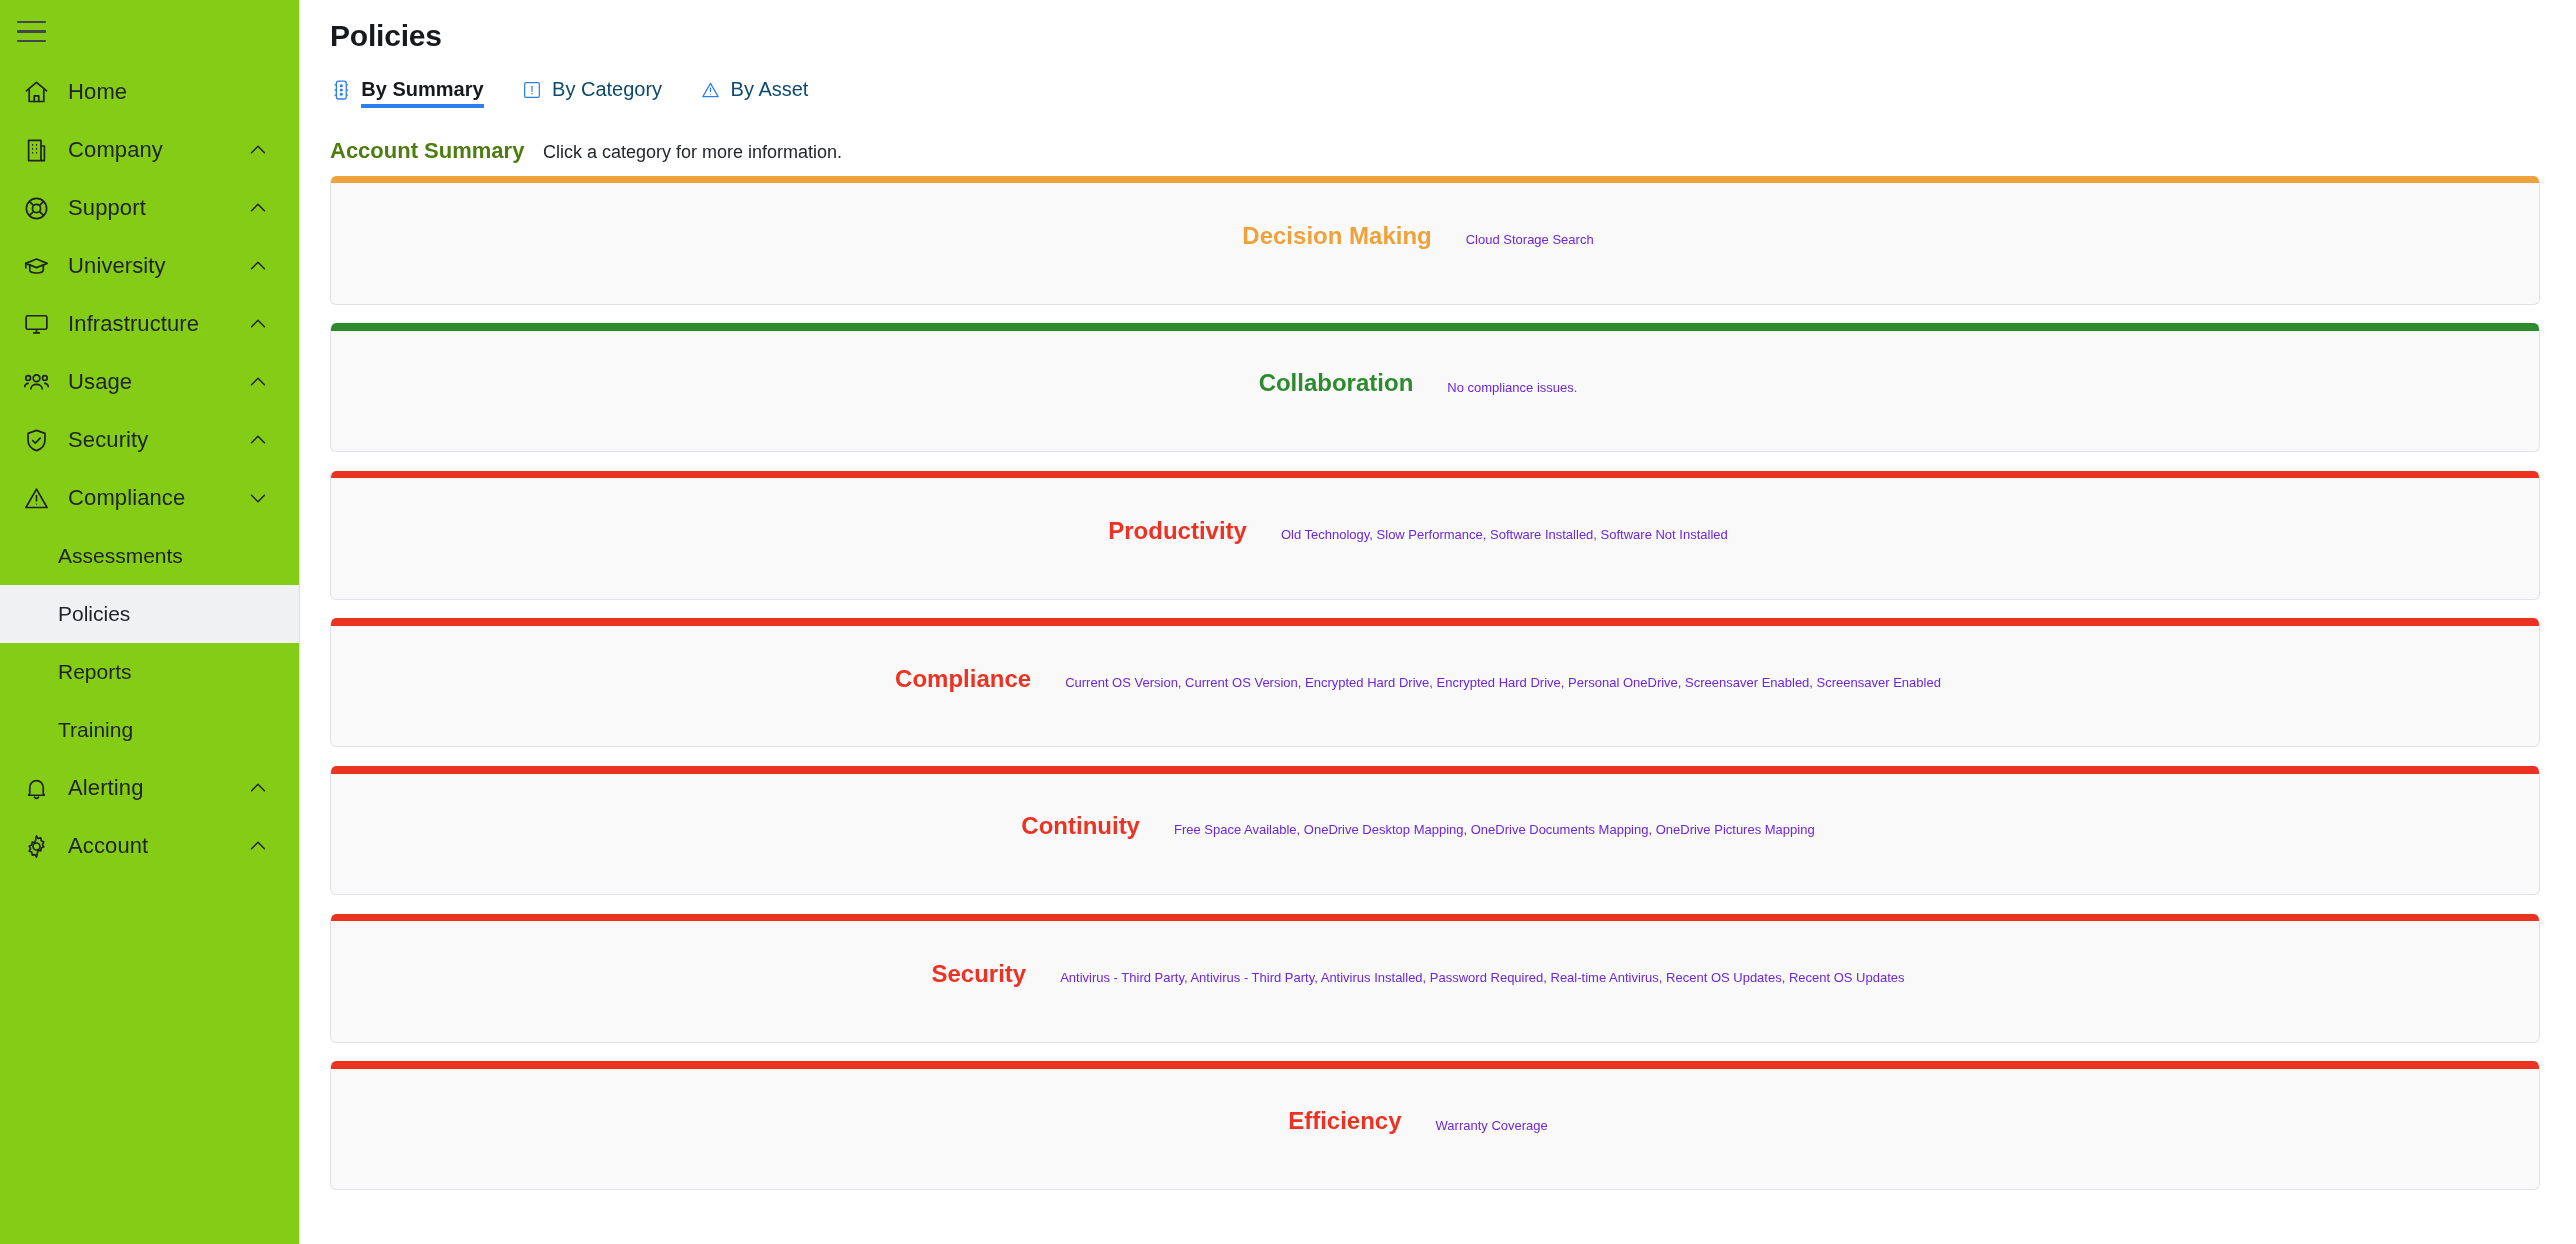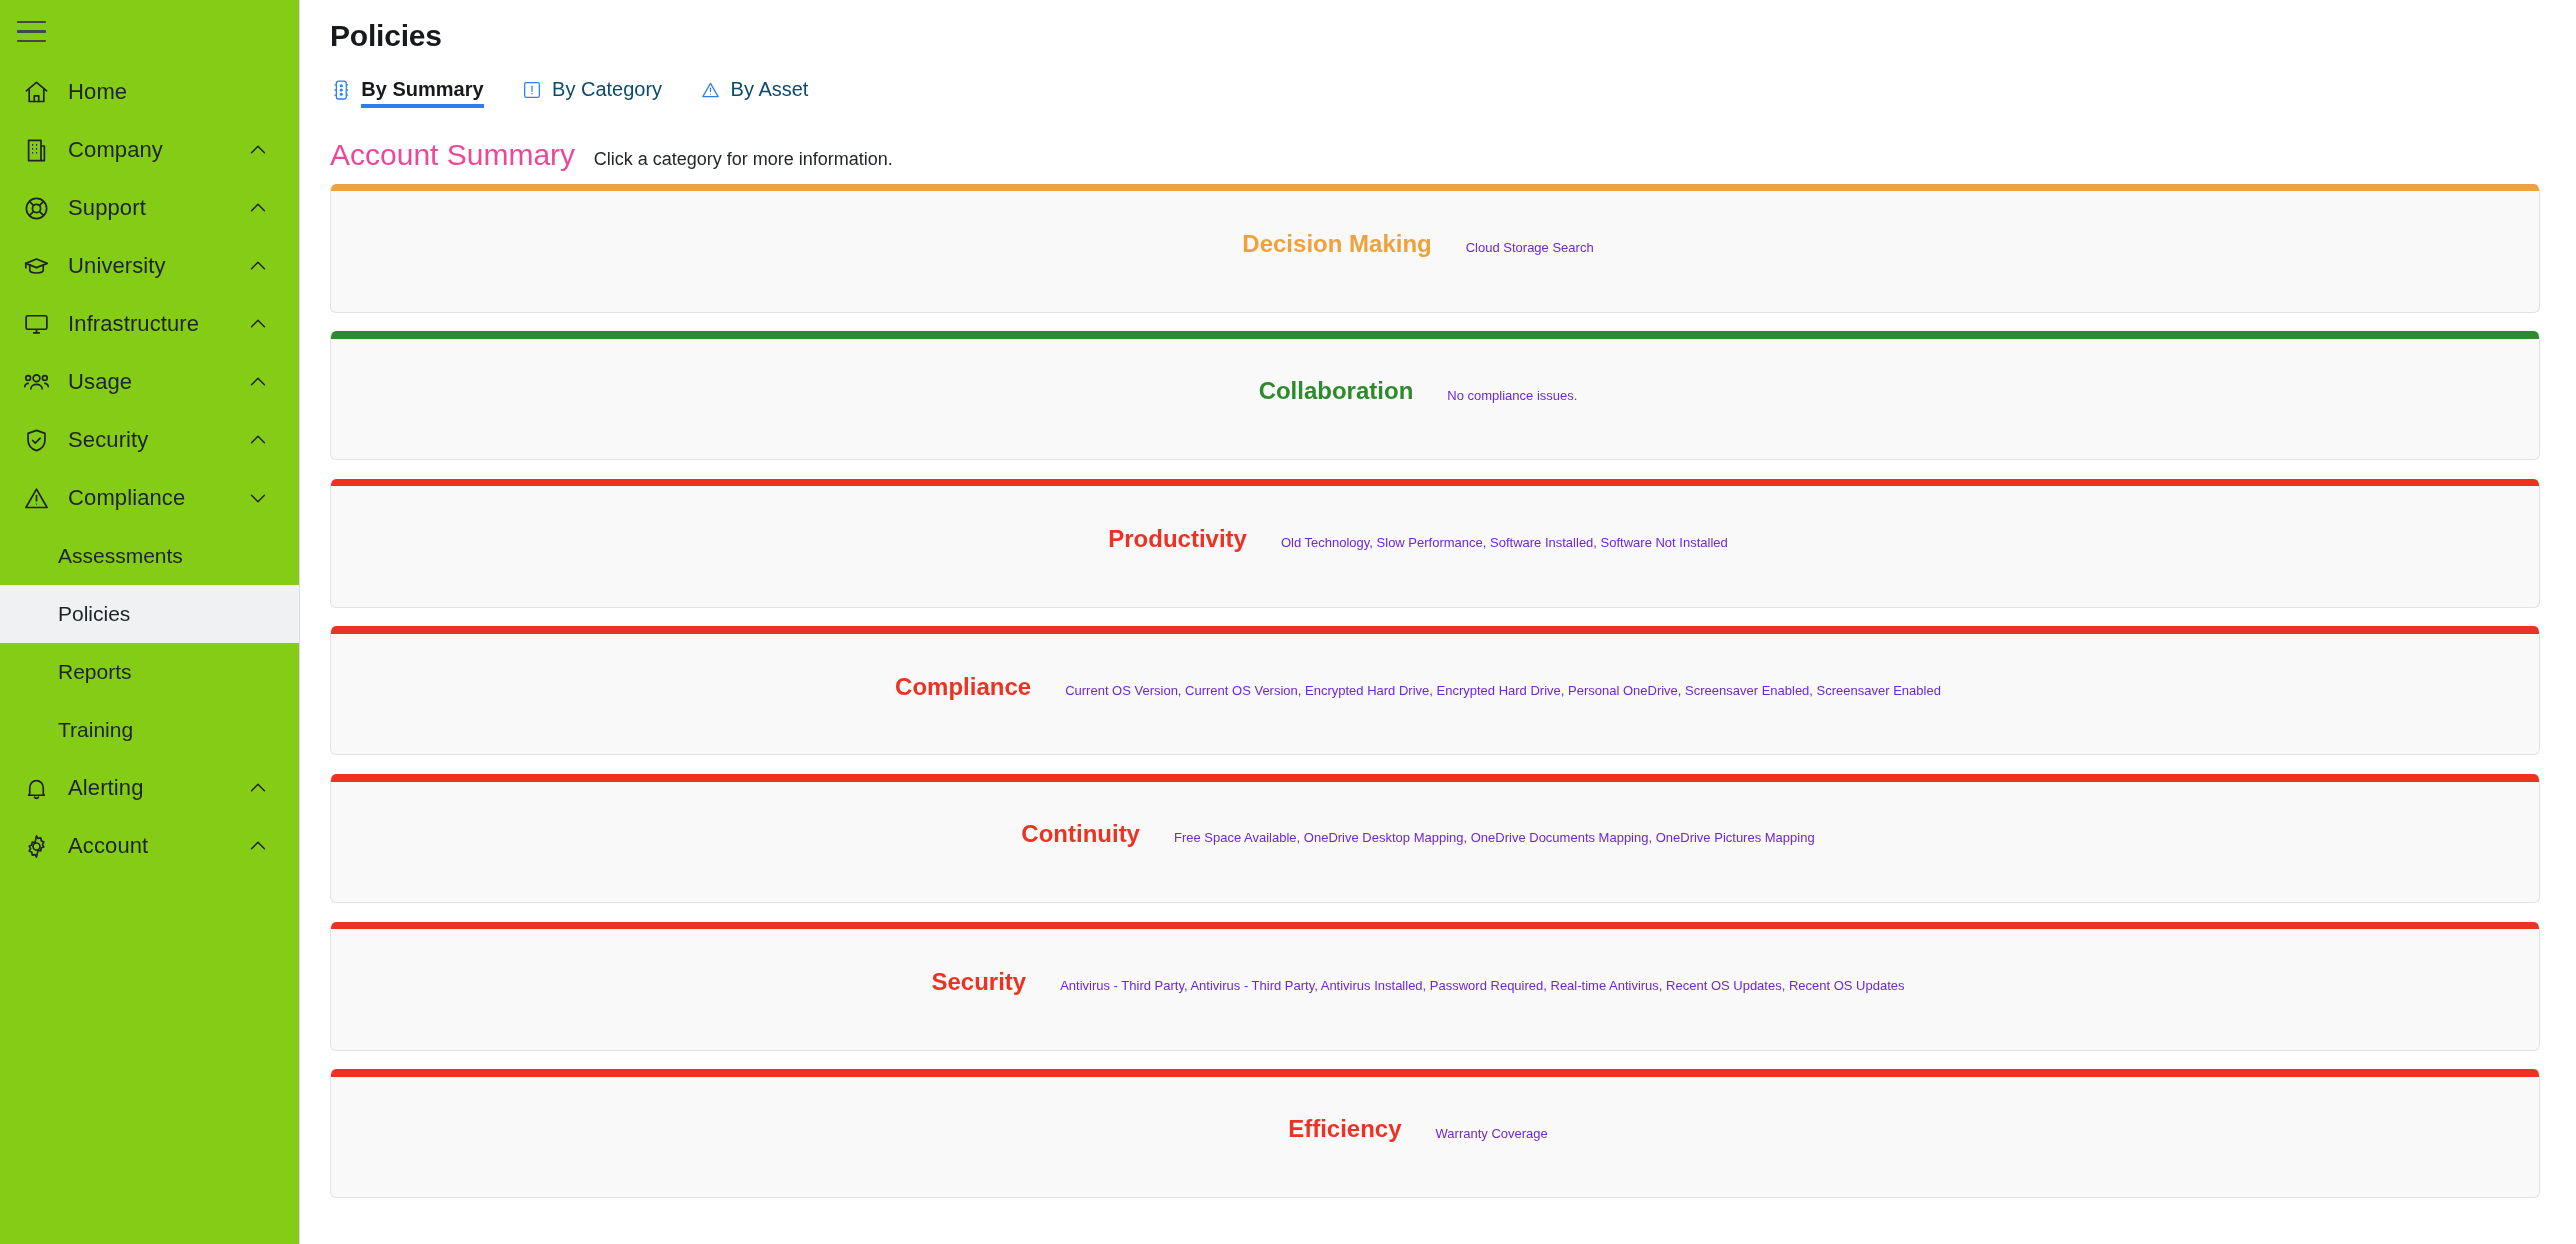--- a/index.html
+++ b/index.html
@@ -109,23 +109,23 @@
     background: #2d7ff0;
   }
   .tab .t-ico { width: 22px; height: 24px; display: flex; align-items: center; justify-content: center; }
 
   .section-head {
     display: flex; align-items: baseline;
     gap: 18.6px;
     margin-top: 30px;
   }
   .section-title {
-    font-size: 30px;
-    font-weight: normal;
-    color: #ec4899;
+    font-size: 22px;
+    font-weight: bold;
+    color: #4d7c0f;
   }
   .section-hint {
     font-size: 18px;
     color: #23272b;
   }
 
   .cards {
     margin-top: 12px;
     padding-right: 36px;
   }

